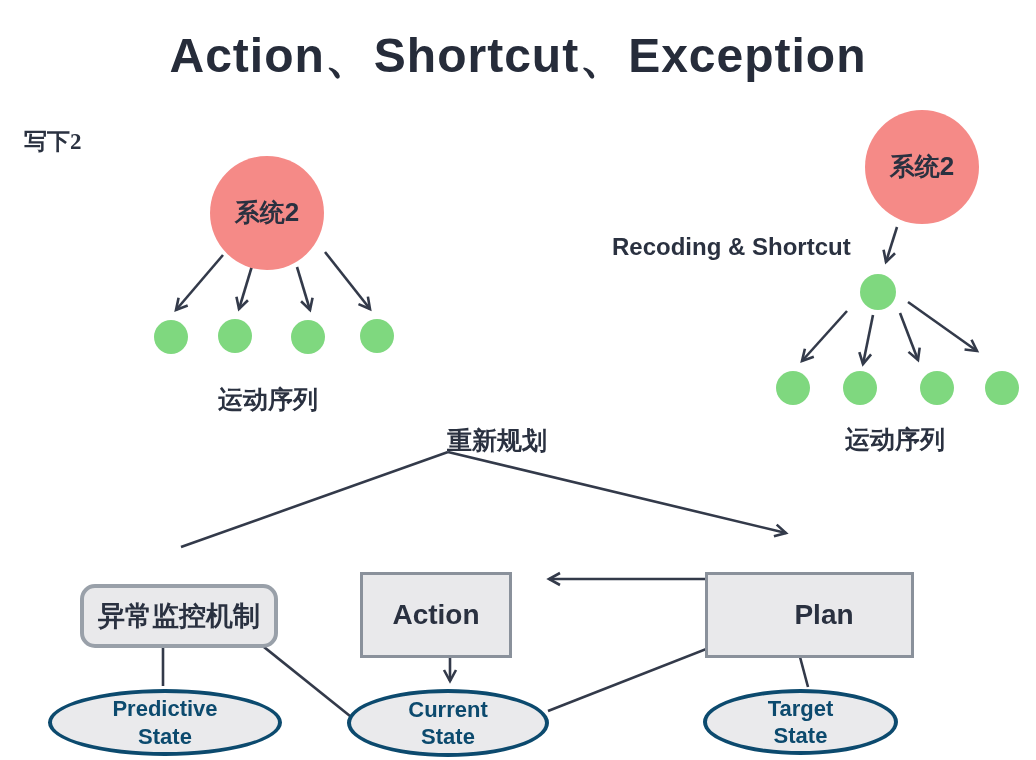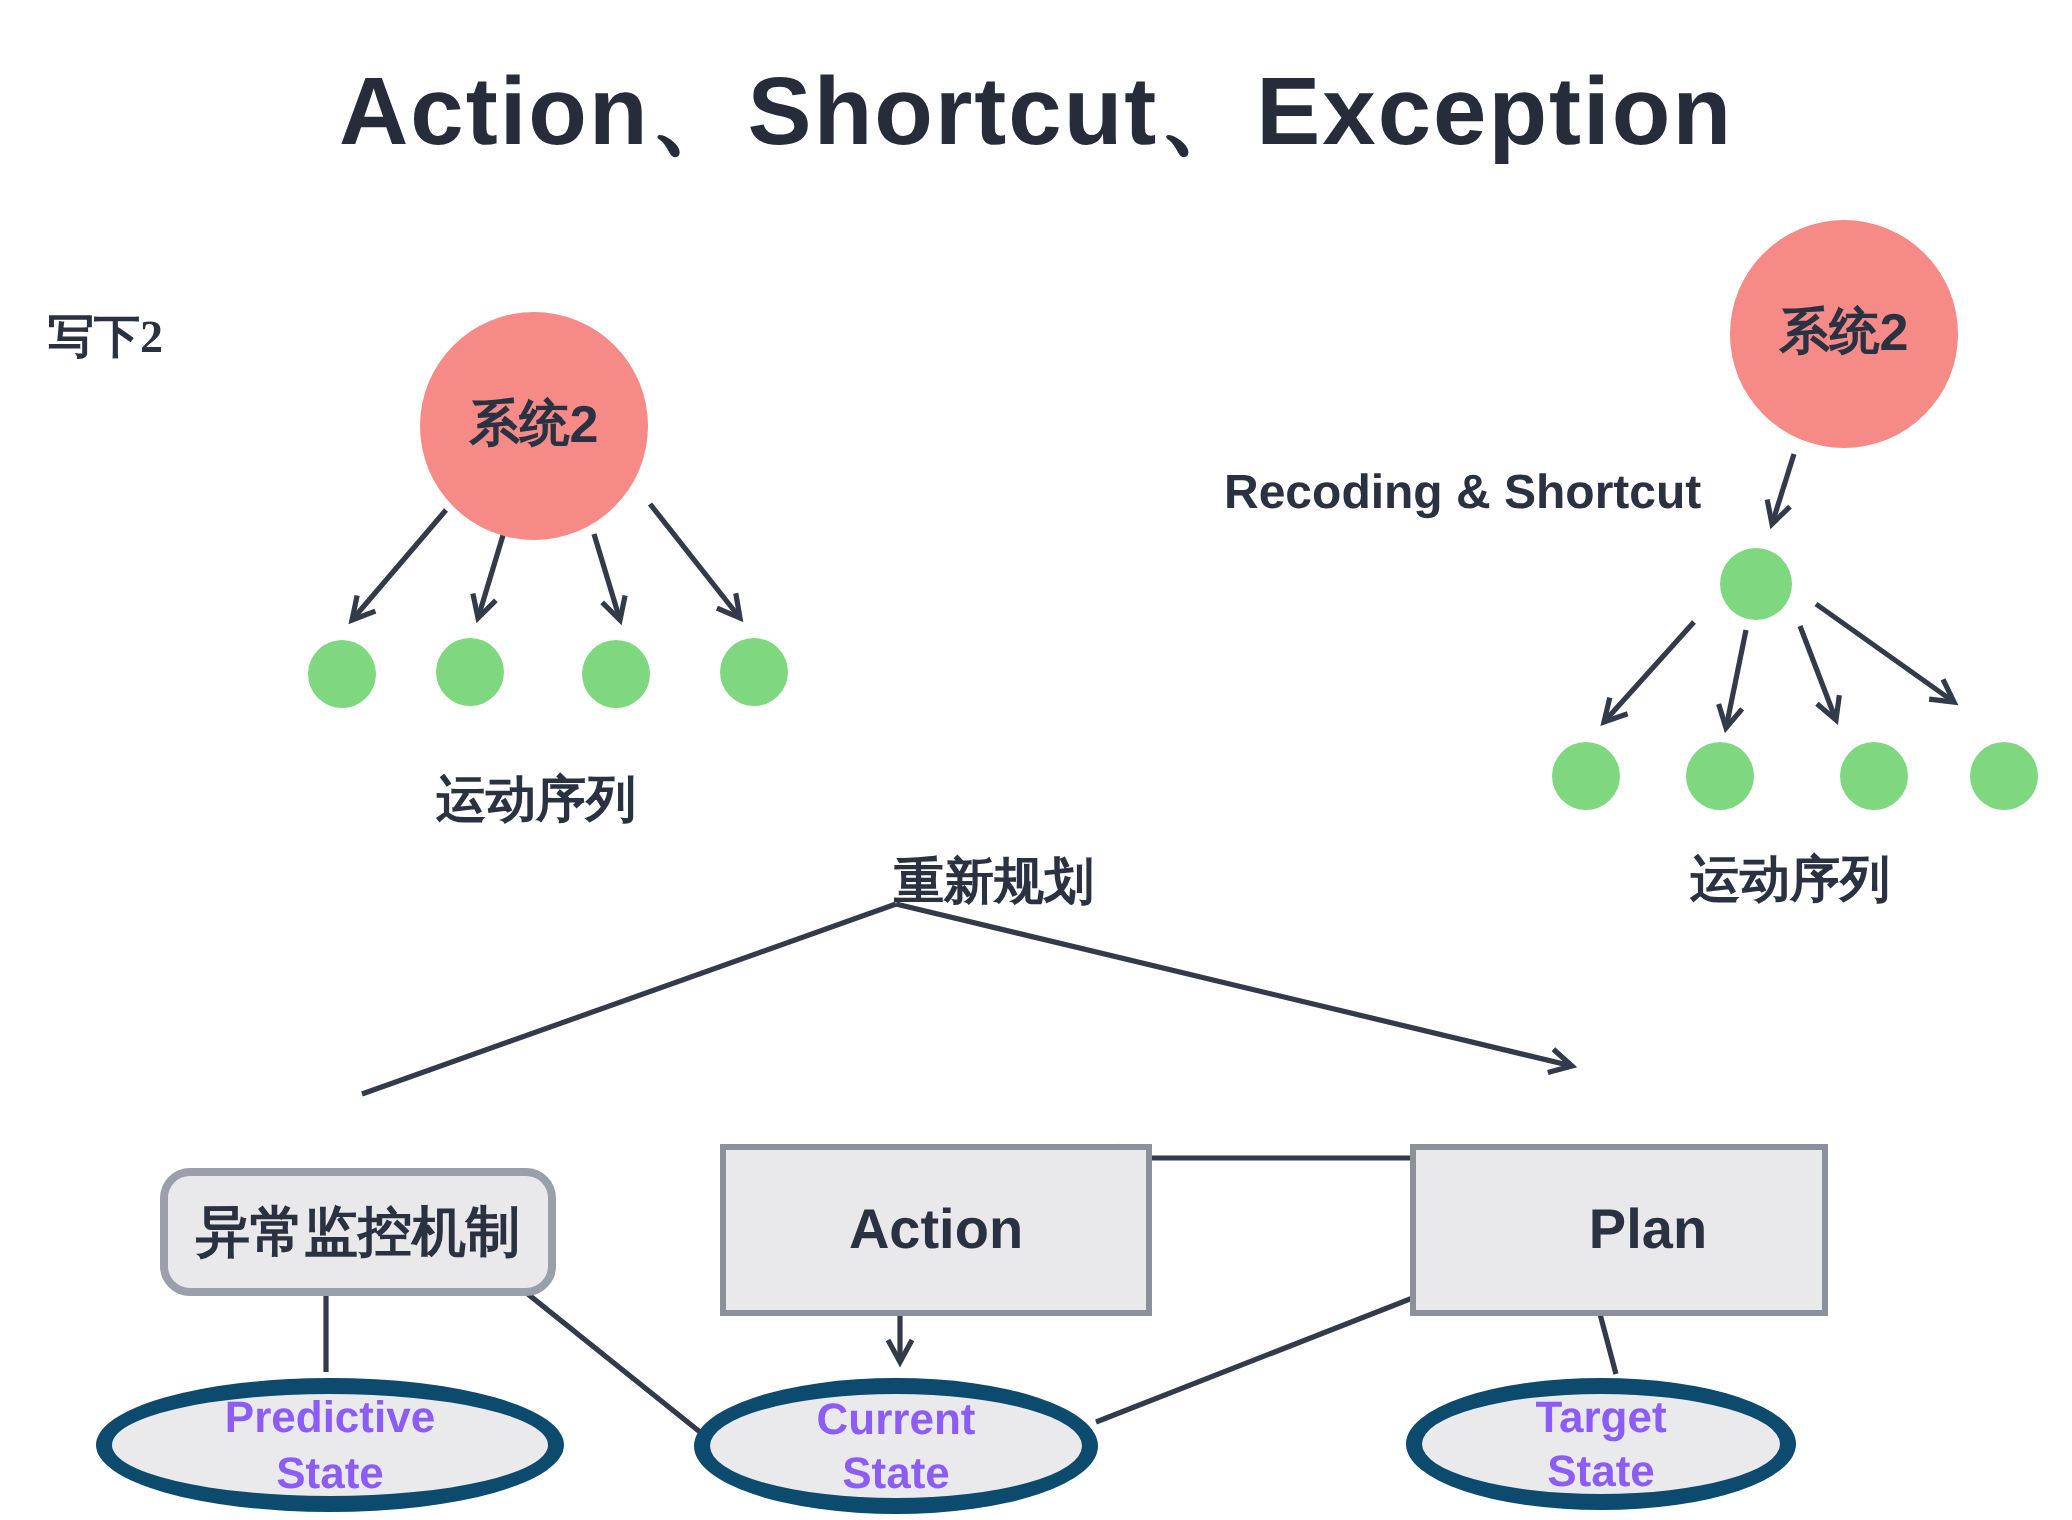--- a/index.html
+++ b/index.html
@@ -11,21 +11,21 @@
     font-family:"Liberation Sans", sans-serif;
     color:#2A3140;
   }
   .edges{position:absolute;left:0;top:0;width:1036px;height:760px;}
   .abs{position:absolute;}
   .title{
     left:0;right:0;top:24px;text-align:center;
     font-size:48px;font-weight:bold;color:#262C3A;letter-spacing:1px;
   }
   .cn{font-family:"Liberation Serif", serif;font-weight:600;color:#2A3140;}
-  .side-note{font-size:23px;margin-top:27px;}
+  .side-note{font-size:23px;}
   .en-note{font-size:24px;font-weight:bold;color:#2A3140;}
   .sys-circle{
     width:114px;height:114px;border-radius:50%;
     background:#F58A87;
     display:flex;align-items:center;justify-content:center;
     line-height:1.15;
   }
   .sys-circle .sys-title{font-family:"Liberation Serif", serif;font-weight:600;font-size:25px;}
   .sys-circle .sys-num{font-size:26px;font-weight:bold;}
   .seq-circle{
@@ -38,24 +38,24 @@
     background:#E9E9EB;
     border:3px solid #8A919B;
     display:flex;align-items:center;justify-content:center;
     font-size:28px;font-weight:bold;color:#2A3140;margin-top:36px;
   }
   .box.rounded{border-radius:15px;border-width:4px;border-color:#99A0A9;}
   .box.rounded .cn-box-label{font-family:"Liberation Serif", serif;font-weight:600;font-size:27px;}
   .ellipse{
     box-sizing:border-box;
     background:#EAEAEC;
-    border:8px solid #0c4a6e;
+    border:4px solid #0c4a6e;
     border-radius:50%;
     display:flex;flex-direction:column;align-items:center;justify-content:center;
-    font-size:22px;font-weight:bold;line-height:1.25;color:#8b5cf6;
+    font-size:22px;font-weight:bold;line-height:1.25;color:#0c4a6e;
     text-align:center;
   }
 </style>
 </head>
 <body>
 
 <div class="canvas">
 
   <svg class="edges" viewBox="0 0 1036 760" xmlns="http://www.w3.org/2000/svg">
     <defs>
@@ -112,21 +112,21 @@
   <div class="abs seq-circle" style="left:843px;top:371px;"></div>
   <div class="abs seq-circle" style="left:920px;top:371px;"></div>
   <div class="abs seq-circle" style="left:985px;top:371px;"></div>
   <div class="abs cn" style="left:845px;top:423px;font-size:25px;">运动序列</div>
 
   <div class="abs cn" style="left:404px;top:424px;font-size:25px;margin-left:43px;">重新规划</div>
 
   <div class="abs box rounded" style="left:80px;top:548px;width:198px;height:64px;">
     <span class="cn-box-label">异常监控机制</span>
   </div>
-  <div class="abs box" style="left:360px;top:536px;width:216px;height:86px;">
+  <div class="abs box" style="left:360px;top:536px;width:152px;height:86px;">
     <span>Action</span>
   </div>
   <div class="abs box" style="left:705px;top:536px;width:209px;height:86px;padding-left:29px;">
     <span>Plan</span>
   </div>
 
   <div class="abs ellipse" style="left:48px;top:689px;width:234px;height:67px;">
     <span>Predictive</span>
     <span>State</span>
   </div>

